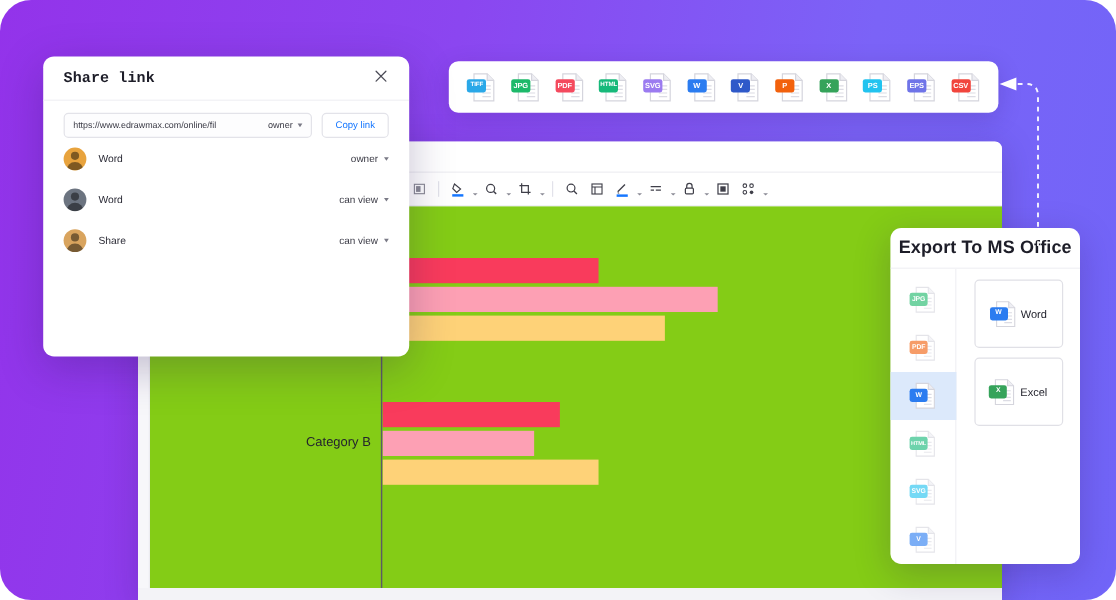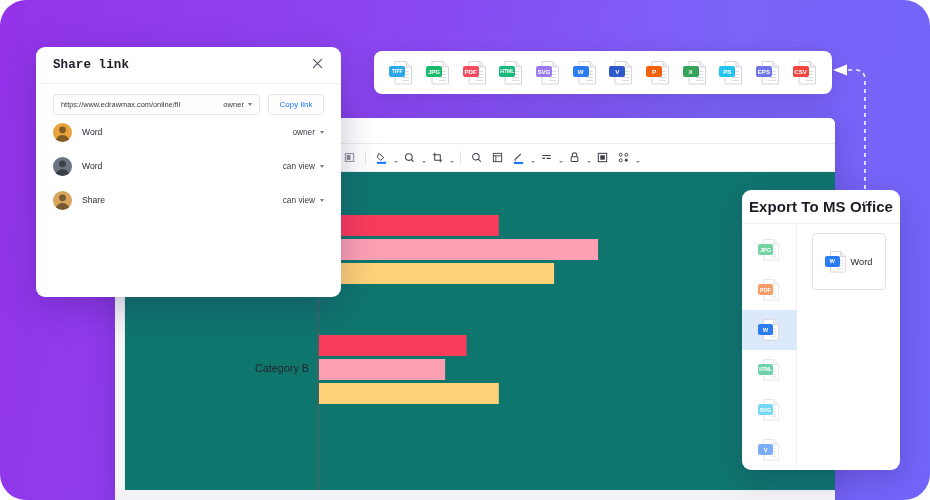--- a/index.html
+++ b/index.html
@@ -74,21 +74,21 @@
     border-top: 2.8px solid #8b8b96;
     display: block;
   }
   .tb-sep {
     width: 1px; height: 13px; background: #e2e2ea;
     margin: 0 5px; flex: 0 0 auto;
   }
   #editor-canvas {
     position: relative;
     height: 328px;
-    background: #0f766e;
+    background: #84cc16;
   }
   #canvas-footer {
     position: absolute; left: 0; bottom: 0;
     width: 100%; height: 10px;
     background: #f3f3f7;
   }
   #canvas-left-rail {
     position: absolute; left: 0; top: 0;
     width: 10px; height: 100%;
     background: #f7f7fa;
@@ -623,20 +623,31 @@
             <span class="fileicon" style="width: 22px; height: 24px;">
               <svg width="22" height="24" viewBox="0 0 24 26" style="position:absolute;left:0;top:0">
                 <path d="M6 1.5 H17 L22.5 7 V24 H6 Z" fill="#ffffff" stroke="#d5d5dd" stroke-width="1"></path>
                 <path d="M17 1.5 V7 H22.5" fill="#eeeef3" stroke="#d5d5dd" stroke-width="1"></path>
                 <path d="M13 11.5 H20 M13 14.5 H20 M13 17.5 H20 M13 20.5 H20" stroke="#dcdce4" stroke-width="1"></path>
               </svg>
               <span class="badge" style="background: rgb(43, 124, 240); width: 15px; height: 11px; top: 6px; font-size: 5.7px;">W</span>
             </span>
             <span class="lbl">Word</span>
           </div>
+          <div class="export-card">
+            <span class="fileicon" style="width: 22px; height: 24px;">
+              <svg width="22" height="24" viewBox="0 0 24 26" style="position:absolute;left:0;top:0">
+                <path d="M6 1.5 H17 L22.5 7 V24 H6 Z" fill="#ffffff" stroke="#d5d5dd" stroke-width="1"></path>
+                <path d="M17 1.5 V7 H22.5" fill="#eeeef3" stroke="#d5d5dd" stroke-width="1"></path>
+                <path d="M13 11.5 H20 M13 14.5 H20 M13 17.5 H20 M13 20.5 H20" stroke="#dcdce4" stroke-width="1"></path>
+              </svg>
+              <span class="badge" style="background: rgb(53, 163, 90); width: 15px; height: 11px; top: 6px; font-size: 5.7px;">X</span>
+            </span>
+            <span class="lbl">Excel</span>
+          </div>
         </div>
     </div>
   </div>
 
   <div id="share-dialog">
     <div id="share-header">
       <span id="share-title">Share link</span>
       <span id="share-close">
         <svg width="13" height="13" viewBox="0 0 14 14">
             <path d="M2.6 2.6 L11.4 11.4 M11.4 2.6 L2.6 11.4" stroke="#4d4d58" stroke-width="1.15" stroke-linecap="round"></path>

